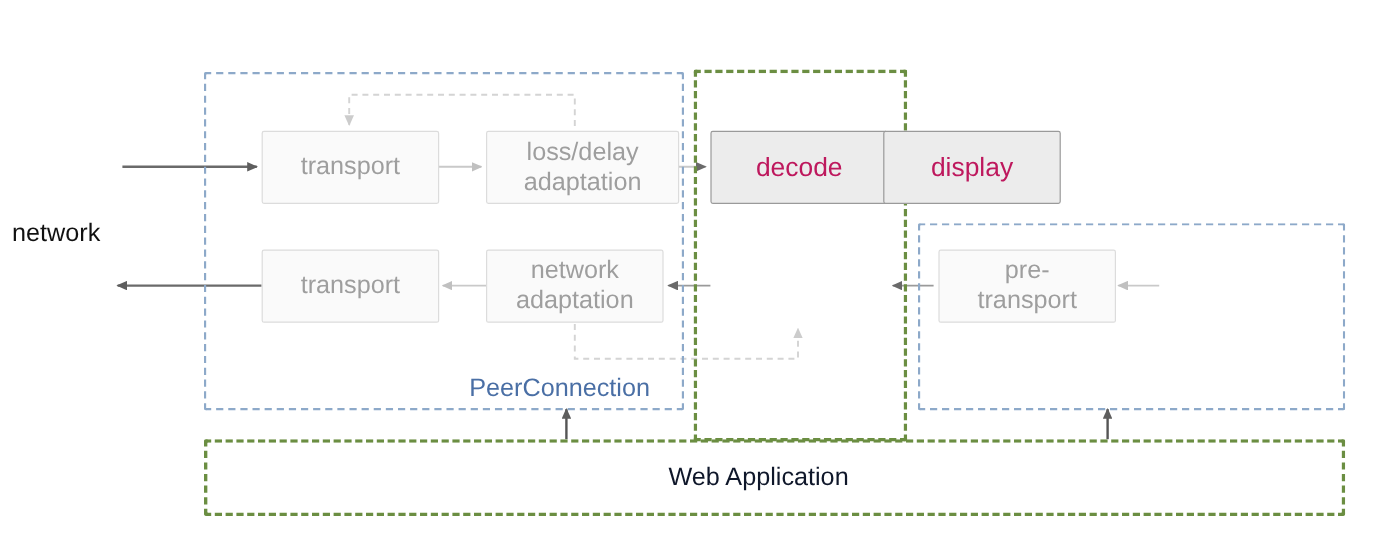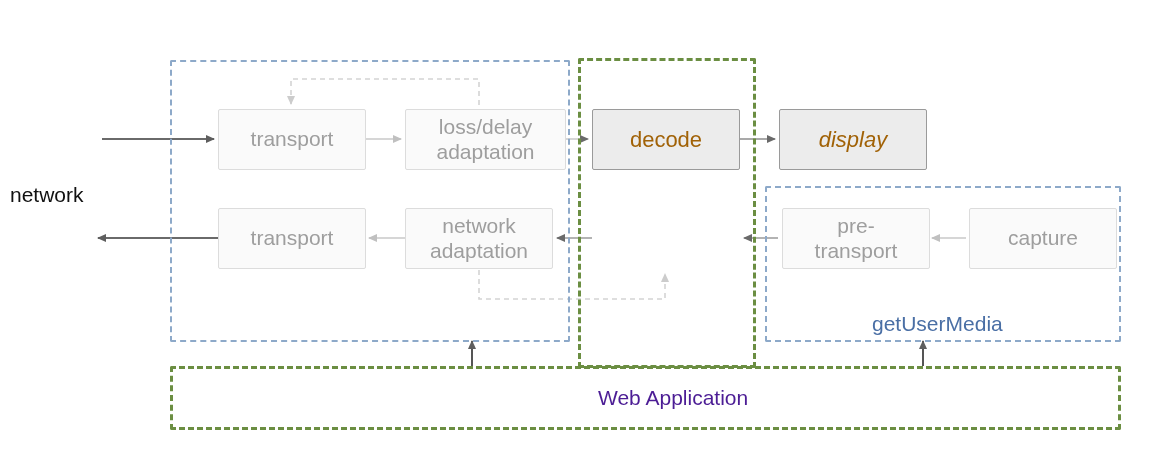--- a/index.html
+++ b/index.html
@@ -37,21 +37,21 @@
   }
   .box.light {
     background: #fafafa;
     border: 1px solid #dcdcdc;
     color: #9e9e9e;
     font-size: 21px;
   }
   .box.dark {
     background: #ececec;
     border: 1px solid #9a9a9a;
-    color: #a16207;
+    color: #be185d;
     font-size: 22px;
   }
 
   
   .group {
     position: absolute;
     box-sizing: border-box;
     border-radius: 2px;
     pointer-events: none;
   }
@@ -62,21 +62,21 @@
     border: 3px dashed #6b8e42;
   }
 
   
   .caption {
     position: absolute;
     font-size: 21px;
     white-space: nowrap;
   }
   .caption.blue { color: #4a6fa5; }
-  .caption.green { color: #4c1d95; margin-left: 41px; }
+  .caption.green { color: #0f172a; }
 
   .net-label {
     position: absolute;
     font-size: 21px;
     color: #111111;
     white-space: nowrap;
   }
 </style>
 </head>
 <body>
@@ -126,33 +126,32 @@
 
   <div class="group green" style="left:170px; top:366px; width:951px; height:64px;"></div>
 
   <div class="box light" style="left:218px; top:109px; width:148px; height:61px;">transport</div>
 
   <div class="box light" style="left:405px; top:109px; width:161px; height:61px;">loss/delay
 adaptation</div>
 
   <div class="box dark" style="left:592px; top:109px; width:148px; height:61px;">decode</div>
 
-  <div class="box dark" style="left:779px; top:109px; width:148px; height:61px;font-style:italic;">display</div>
+  <div class="box dark" style="left:736px; top:109px; width:148px; height:61px;">display</div>
 
   <div class="box light" style="left:218px; top:208px; width:148px; height:61px;">transport</div>
 
   <div class="box light" style="left:405px; top:208px; width:148px; height:61px;">network
 adaptation</div>
 
 
   <div class="box light" style="left:782px; top:208px; width:148px; height:61px;">pre-
 transport</div>
 
-  <div class="box light" style="left:969px; top:208px; width:148px; height:61px;">capture</div>
 
   <div class="net-label" style="left:10px; top:183px;">network</div>
 
+  <div class="caption blue" style="left:391px; top:312px;">PeerConnection</div>
 
-  <div class="caption blue" style="left:872px; top:312px;">getUserMedia</div>
 
   <div class="caption green" style="left:557px; top:386px;">Web Application</div>
 
 </div>
 
 </body></html>

